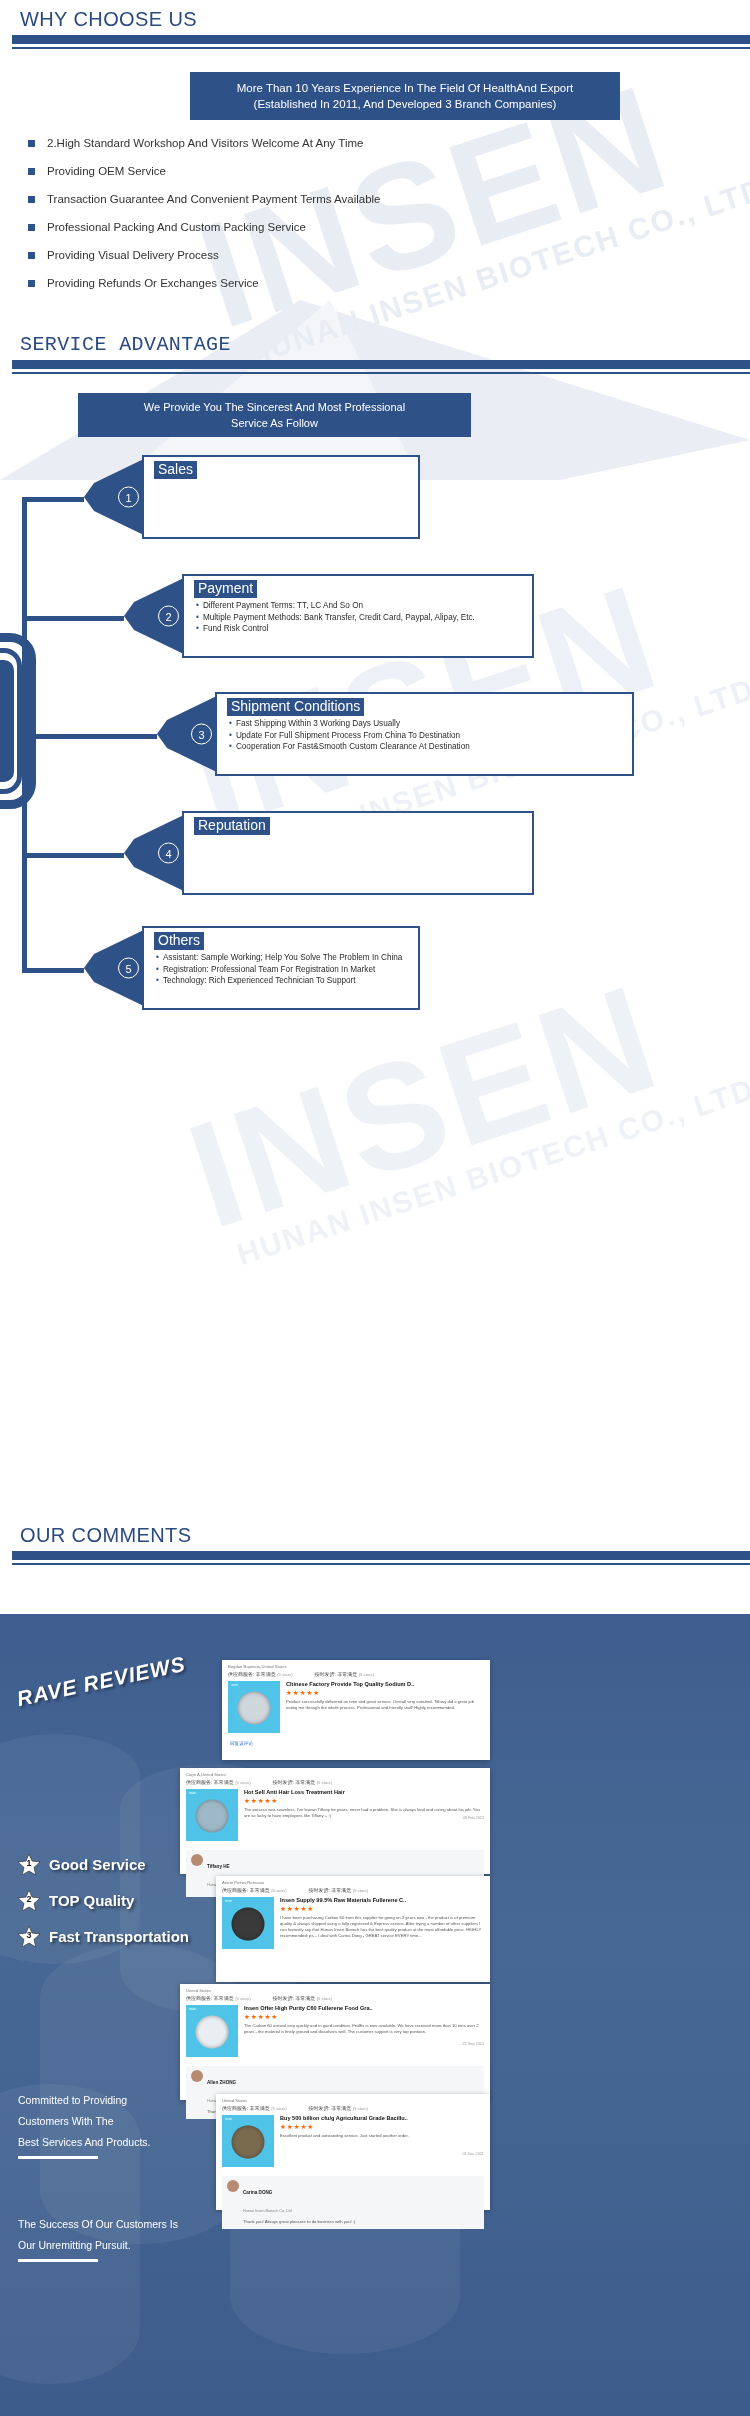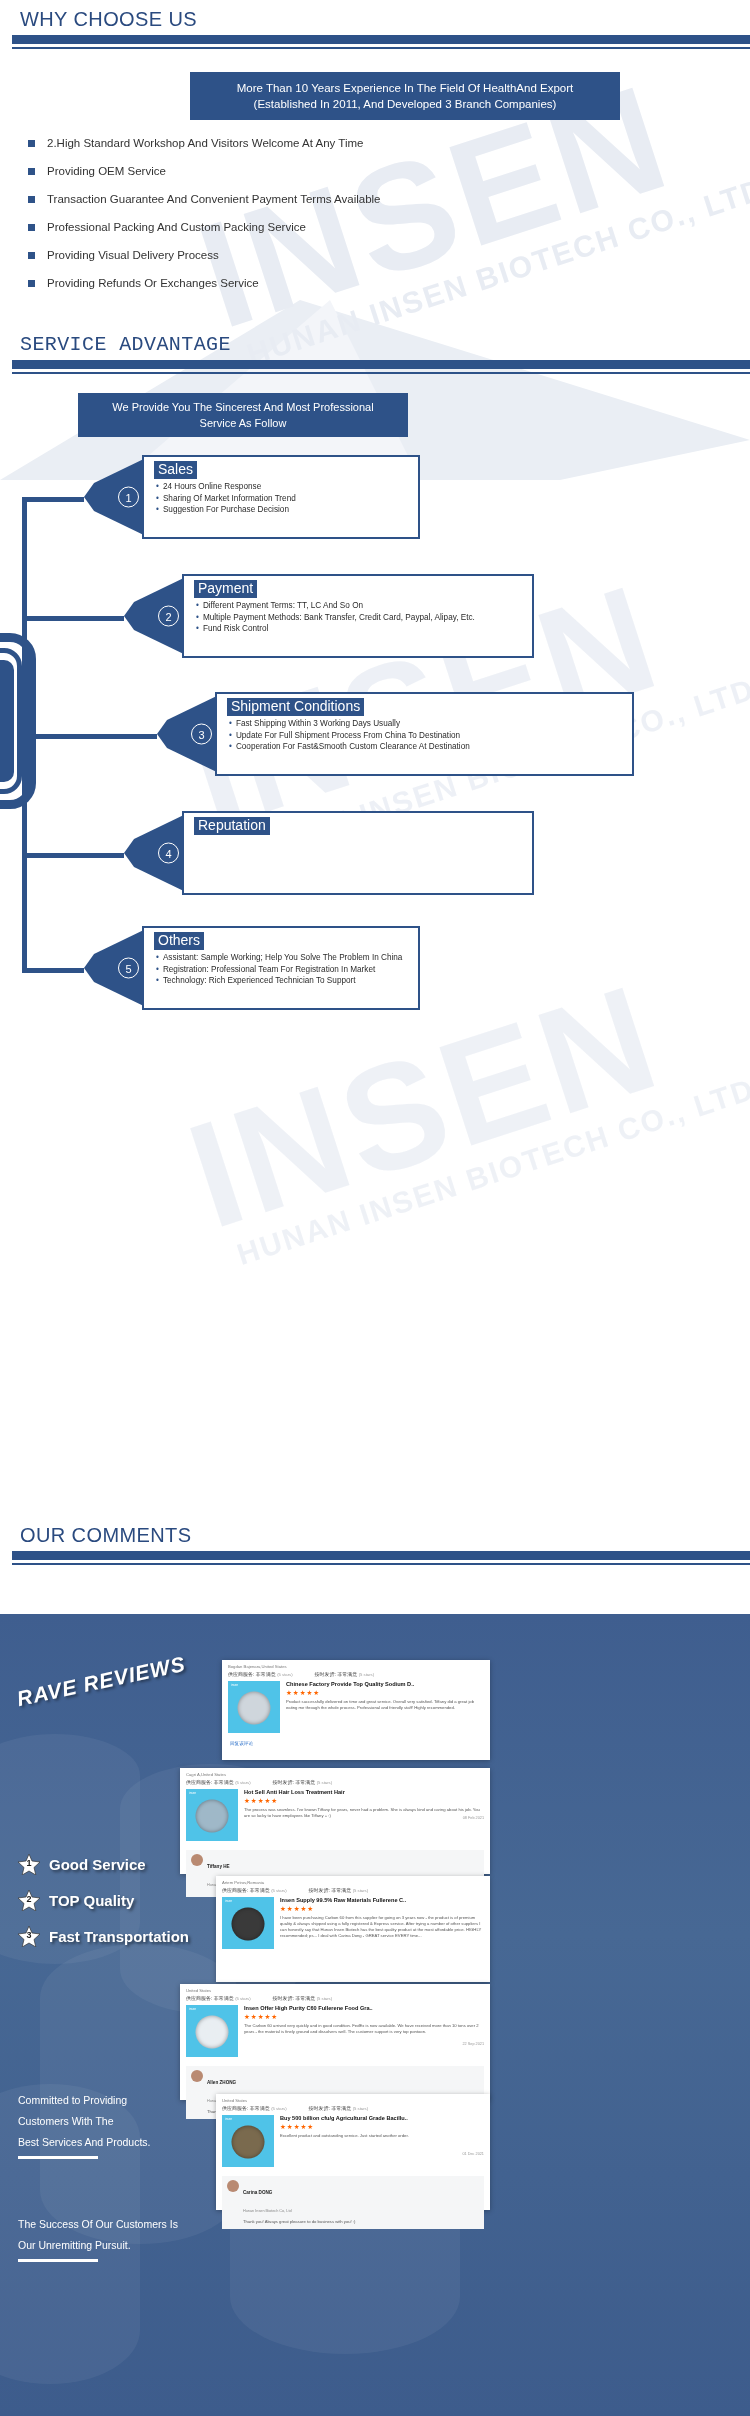--- a/index.html
+++ b/index.html
@@ -38,21 +38,21 @@
   }
   #why-list { position:absolute; left:28px; top:131px; width:620px; }
   #why-list li { list-style:none; display:flex; align-items:center;
      height:24px; margin-bottom:4px; }
   #why-list .sq { width:7px; height:7px; background:#2e5288;
      margin-right:12px; flex:0 0 auto; }
   #why-list .tx { font-size:11.5px; color:#333; }
 
   
   #sa-banner {
-    position:absolute; left:78px; top:393px; width:330px; height:44px;
+    position:absolute; left:78px; top:393px; width:393px; height:44px;
     background:#2e5288; color:#fff; font-size:11px;
     display:flex; flex-direction:column; align-items:center;
     justify-content:center; line-height:16px; text-align:center;
   }
   
   #spine {
     position:absolute; left:-52px; top:633px; width:88px; height:176px;
     border:9px solid #2e5288; border-radius:26px; background:#fff;
   }
   #spine2 {
@@ -223,25 +223,21 @@
 <div class="spine-line" style="left:22px;top:734px;width:135px;height:5px;"></div>
 <div class="spine-line" style="left:22px;top:853px;width:102px;height:5px;"></div>
 <div class="spine-line" style="left:22px;top:968px;width:62px;height:5px;"></div>
 
 <div id="flow-container">
     <div class="flow-item" style="left: 84px; top: 455px; width: 336px; height: 84px;">
       <div class="flow-arrow"><svg width="68" height="84" viewBox="0 0 68 84">
           <polygon points="68,0 68,84 10,56 0,42 10,28" fill="#2e5288"></polygon>
         </svg></div>
       <div class="flow-num" style="left: 34px;">1</div>
-      <div class="flow-box"><div class="flow-title">Sales</div><ul class="flow-ul">
-          <li>24 Hours Online Response</li>
-          <li>Sharing Of Market Information Trend</li>
-          <li>Suggestion For Purchase Decision</li>
-        </ul></div>
+      <div class="flow-box"><div class="flow-title">Sales</div></div>
     </div>
     <div class="flow-item" style="left: 124px; top: 574px; width: 410px; height: 84px;">
       <div class="flow-arrow"><svg width="68" height="84" viewBox="0 0 68 84">
           <polygon points="68,0 68,84 10,56 0,42 10,28" fill="#2e5288"></polygon>
         </svg></div>
       <div class="flow-num" style="left: 34px;">2</div>
       <div class="flow-box"><div class="flow-title">Payment</div><ul class="flow-ul">
           <li>Different Payment Terms: TT, LC And So On</li>
           <li>Multiple Payment Methods: Bank Transfer, Credit Card, Paypal, Alipay, Etc.</li>
           <li>Fund Risk Control</li>

